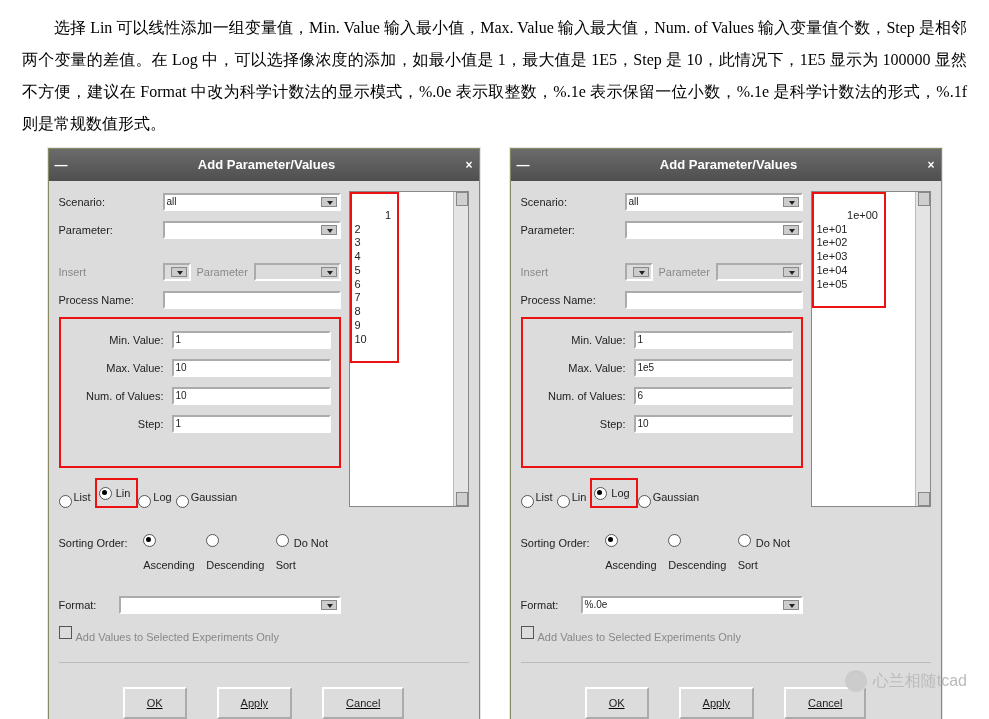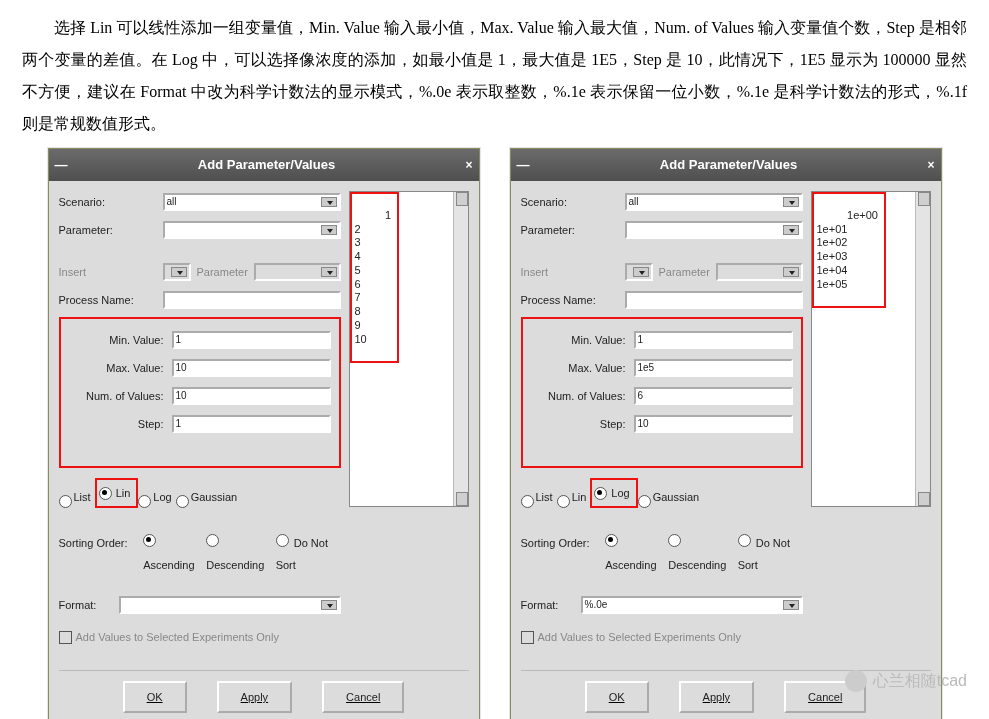--- a/index.html
+++ b/index.html
@@ -118,32 +118,32 @@
   .vinput { flex:1; }
 
   .radio-row{ display:flex; align-items:flex-end; margin-top:10px; font-size:11px;}
   .radio { width:11px;height:11px;border:1px solid #555;border-radius:50%; display:inline-block; margin-right:2px; position:relative; background:#fff;}
   .radio.checked::after{ content:""; position:absolute; left:2px; top:2px; width:5px;height:5px; background:#000; border-radius:50%;}
   .rb-label{ margin-right:4px;}
   .sort-block{ display:flex; margin-top:24px;}
   .sort-block .col1{ width:98px;}
   .sort-block .col2{ display:flex; gap:4px;}
   .cb { width:11px;height:11px;border:1px solid #555; display:inline-block; background:#dcdcdc; margin-right:4px;}
-  .muted-row{ color:#888; display:flex; align-items:center; margin-top:10px; font-size:11px;}
+  .muted-row{ color:#888; display:flex; margin-top:10px; font-size:11px;}
 
   .format-row{ display:flex; align-items:center; margin-top:18px;}
   .format-row label{ width:60px;}
   .format-row .dropdown{ flex:1;}
 
   .button-row{
     grid-column:1 / span 2;
     display:flex; justify-content:center; gap:30px;
-    padding-top:10px;
+    padding-top:24px;
     border-top: 1px solid #bbb;
-    margin-top:14px;
+    margin-top:6px;
   }
   .btn{
     border:2px outset #fff;
     background:#dcdcdc;
     padding:3px 22px;
     font-size:11px;
   }
   .btn span{ text-decoration:underline; text-decoration-color:#000;}
 
   .redbox{ border:2px solid #e11; }

